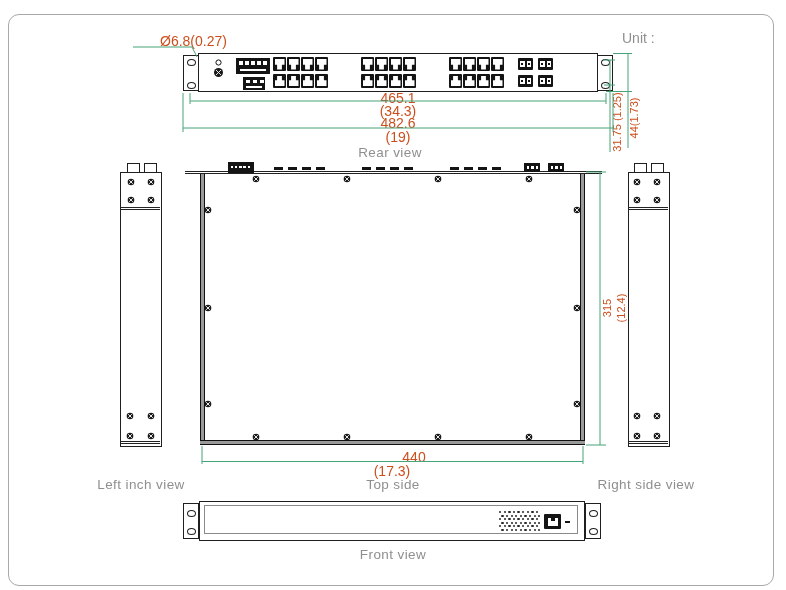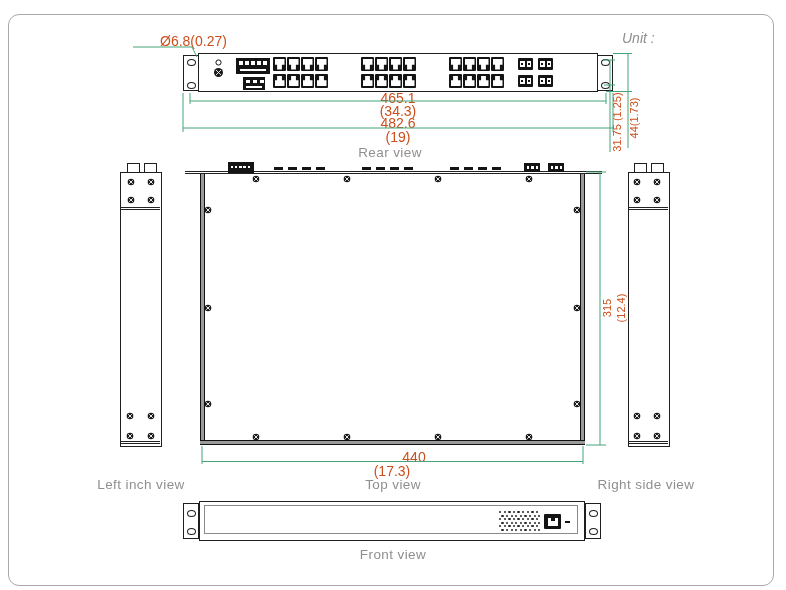--- a/index.html
+++ b/index.html
@@ -2,21 +2,21 @@
 <html style="--blue: #1b5aa9; --dim: #cc4e1d; --dimline: #46a478; --gray: #8f8f8f;"><head>
 <meta charset="utf-8">
 <style>
   html,body{margin:0;padding:0;background:#fff;}
   #canvas{position:relative;width:786px;height:590px;background:#fff;overflow:hidden;
           font-family:"Liberation Sans",sans-serif;}
   .frame{position:absolute;left:8px;top:14px;width:766px;height:572px;
          border:1px solid #a9a9a9;border-radius:11px;box-sizing:border-box;}
   .title{position:absolute;left:52px;top:4px;font-size:16px;font-weight:bold;
          color:var(--blue);background:#fff;padding:0 5px;letter-spacing:.3px;}
-  .unitwrap{position:absolute;left:622px;top:30px;color:var(--gray);font-size:14px;display:flex;align-items:flex-start;gap:22px;font-style:italic;}
+  .unitwrap{position:absolute;left:622px;top:30px;color:var(--gray);font-size:14px;display:flex;align-items:flex-start;gap:22px;}
   .frac{display:inline-flex;flex-direction:column;align-items:center;font-size:13px;margin-top:-4px;}
   .frac .num{padding:0 4px 2px 4px;border-bottom:1px solid #9a9a9a;}
   .frac .den{padding:2px 4px 0 4px;}
   .outline{position:absolute;border:1.5px solid #1f1f1f;background:#fff;box-sizing:border-box;}
   .thin{position:absolute;border:1.2px solid #1f1f1f;background:#fff;box-sizing:border-box;}
   .hole{position:absolute;border:1.1px solid #1f1f1f;background:#fff;border-radius:50%;box-sizing:border-box;}
   .wallv{position:absolute;width:5px;background:#9a9a9a;border-left:1.2px solid #111;border-right:1.2px solid #111;box-sizing:border-box;}
   .wallh{position:absolute;height:5px;background:#9a9a9a;border-top:1.2px solid #111;border-bottom:1.2px solid #111;box-sizing:border-box;}
   .band{position:absolute;height:3px;border-top:1px solid #222;border-bottom:1px solid #222;box-sizing:border-box;}
   .dimh{position:absolute;font-size:14px;color:var(--dim);transform:translateX(-50%);white-space:nowrap;}
@@ -113,21 +113,21 @@
   <div class="dimh" style="left:398px;top:129px;">(19)</div>
   <div class="dimv" style="left:617px;top:122px;">31.75 (1.25)</div>
   <div class="dimv" style="left:634px;top:118px;">44(1.73)</div>
   <div class="dimh" style="left:414px;top:449px;">440</div>
   <div class="dimh" style="left:392px;top:463px;">(17.3)</div>
   <div class="dimv" style="left:607px;top:308px;">315</div>
   <div class="dimv" style="left:621px;top:308px;">(12.4)</div>
 
   <div class="viewlabel" style="left:390px;top:145px;">Rear view</div>
   <div class="viewlabel" style="left:141px;top:477px;">Left inch view</div>
-  <div class="viewlabel" style="left:393px;top:477px;">Top view</div>
+  <div class="viewlabel" style="left:393px;top:477px;">Top side</div>
   <div class="viewlabel" style="left:646px;top:477px;">Right side view</div>
   <div class="viewlabel" style="left:393px;top:547px;">Front view</div>
 
   <svg id="overlay" class="overlay" width="786" height="590">
     <path class="g" d="M133,47 H192 L197,57"></path>
     <path class="g" d="M190,93 V104 M606,93 V104 M190,101 H606"></path>
     <path class="g" d="M183,93 V132 M613,93 V132 M183,128 H613"></path>
     <path class="g" d="M604,60 H615 M604,85 H615 M610,60 V152"></path>
     <path class="g" d="M613,53.5 H632 M606,91.5 H632 M628,53.5 V148"></path>
     <path class="g" d="M202,446 V464 M583,446 V464 M202,461.5 H583"></path>

